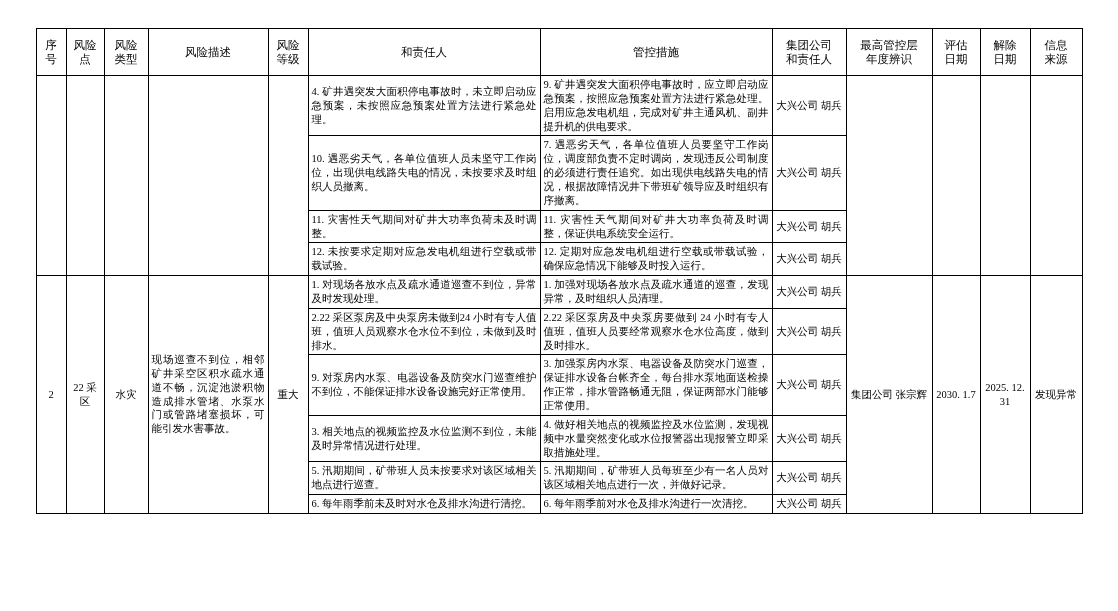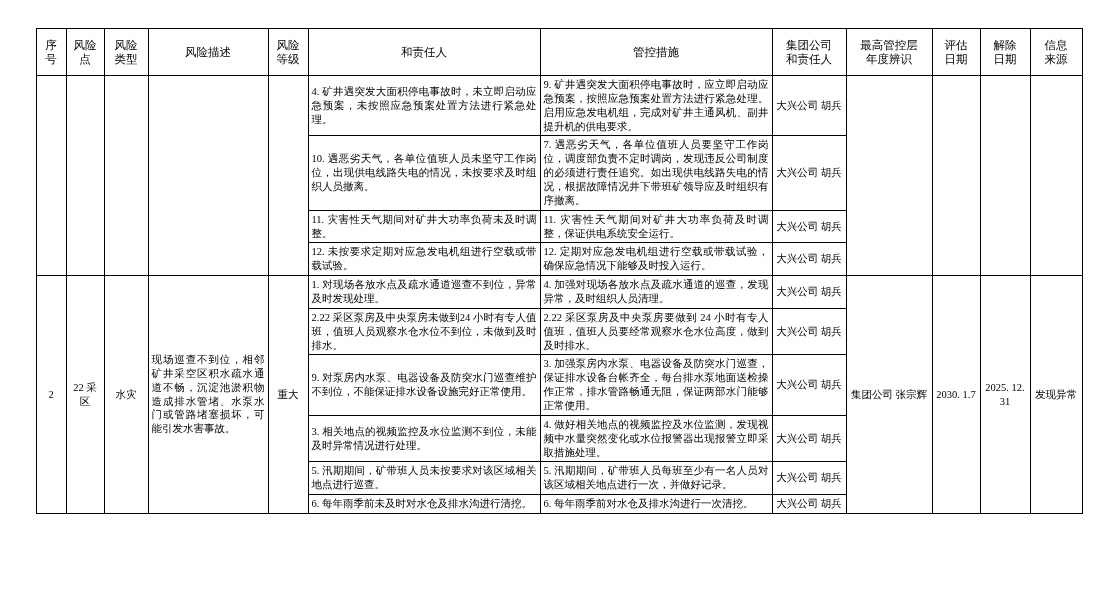--- a/index.html
+++ b/index.html
@@ -203,21 +203,21 @@
         <td class="center">大兴公司 胡兵</td>
       </tr>
 
       <tr>
         <td class="center" rowspan="6">2</td>
         <td class="center" rowspan="6">22 采区</td>
         <td class="center" rowspan="6">水灾</td>
         <td class="mid-just" rowspan="6">现场巡查不到位，相邻矿井采空区积水疏水通道不畅，沉淀池淤积物造成排水管堵、水泵水门或管路堵塞损坏，可能引发水害事故。</td>
         <td class="center" rowspan="6">重大</td>
         <td class="just">1. 对现场各放水点及疏水通道巡查不到位，异常及时发现处理。</td>
-        <td class="just">4. 加强对现场各放水点及疏水通道的巡查，发现异常，及时组织人员清理。</td>
+        <td class="just">1. 加强对现场各放水点及疏水通道的巡查，发现异常，及时组织人员清理。</td>
         <td class="center">大兴公司 胡兵</td>
         <td class="center" rowspan="6">集团公司 张宗辉</td>
         <td class="center" rowspan="6">2030. 1.7</td>
         <td class="center" rowspan="6">2025. 12.31</td>
         <td class="center" rowspan="6">发现异常</td>
       </tr>
       <tr>
         <td class="just">2.22 采区泵房及中央泵房未做到24 小时有专人值班，值班人员观察水仓水位不到位，未做到及时排水。</td>
         <td class="just">2.22 采区泵房及中央泵房要做到 24 小时有专人值班，值班人员要经常观察水仓水位高度，做到及时排水。</td>
         <td class="center">大兴公司 胡兵</td>

